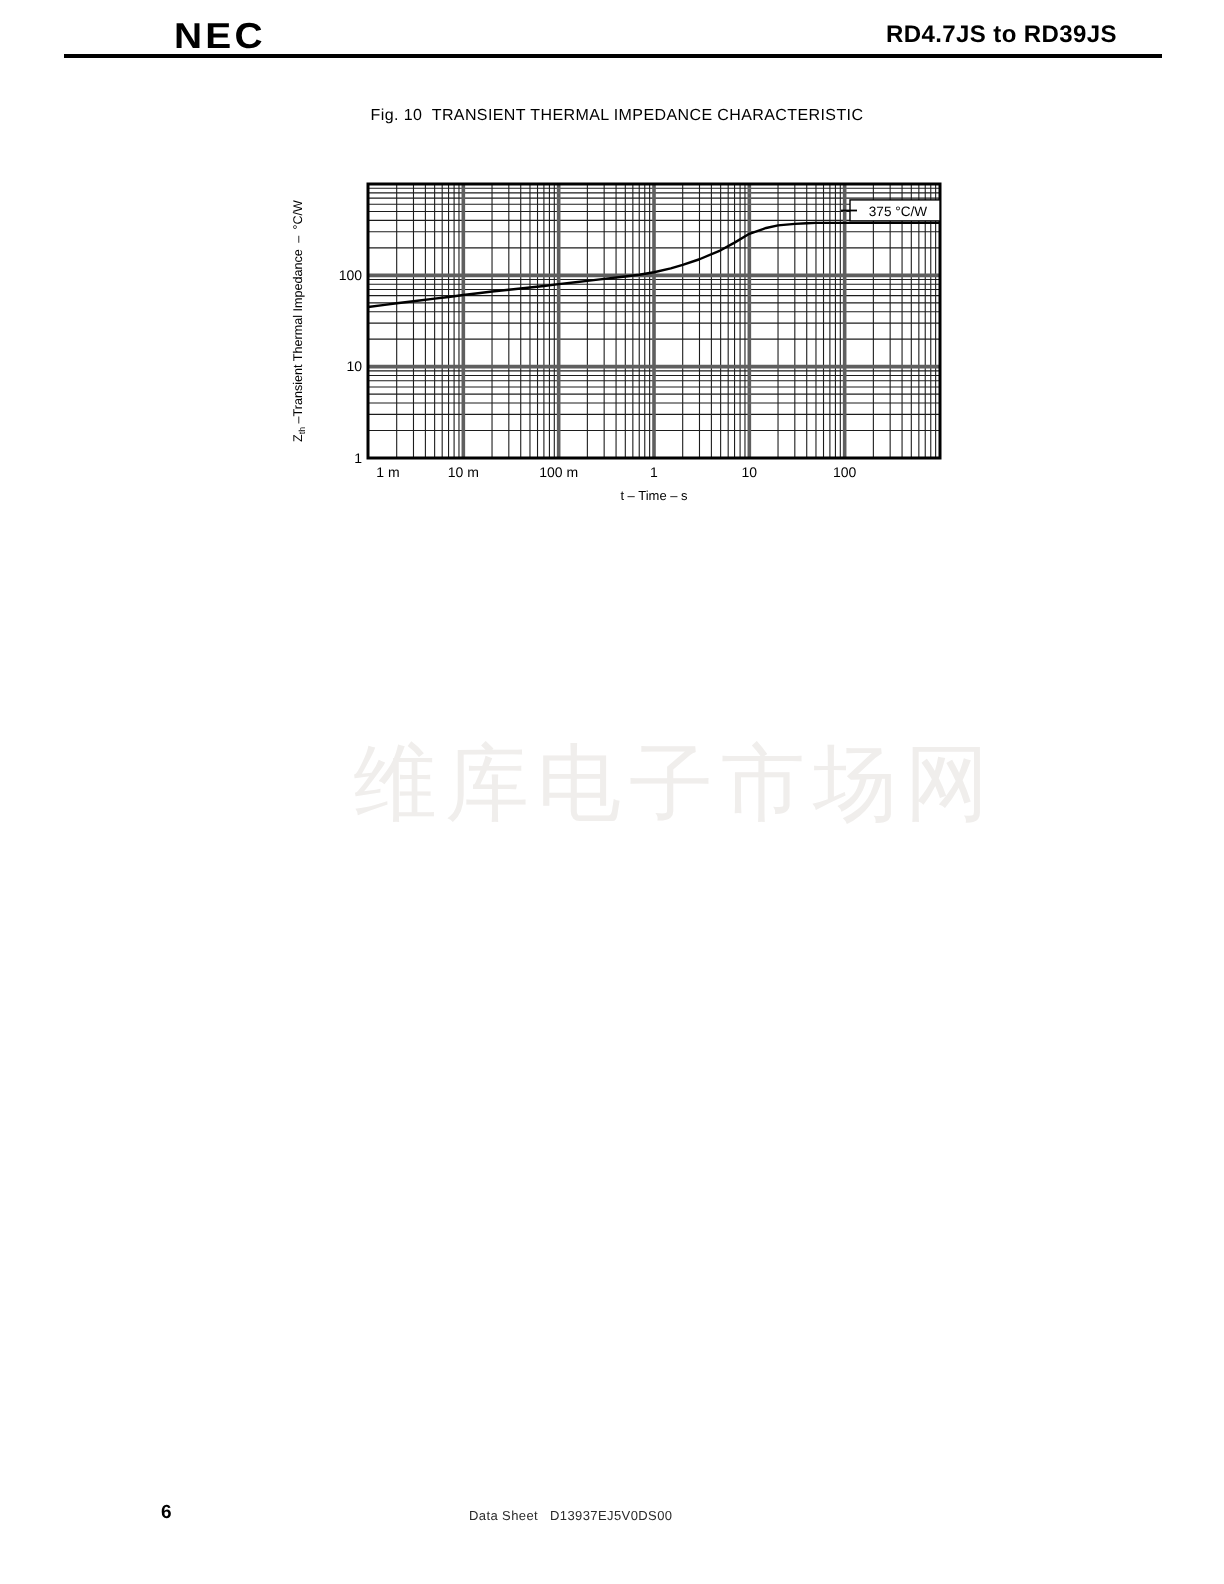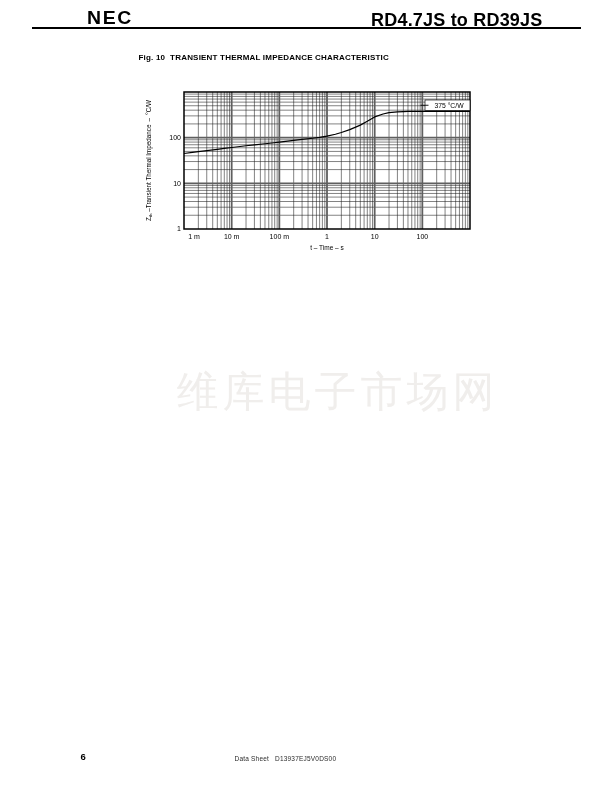--- a/index.html
+++ b/index.html
@@ -8,29 +8,29 @@
   .page {
     position:relative; width:549px; height:792px; background:#ffffff;
     overflow:hidden; margin:0 auto;
   }
   .nec-logo {
     position:absolute; left:55px; top:8px;
     font-size:18px; font-weight:900; letter-spacing:1.5px; color:#000;
     transform:scaleX(1.08); transform-origin:left;
   }
   .doc-title {
-    position:absolute; right:38px; top:10px;
-    font-size:18px; font-weight:bold; color:#000; letter-spacing:0.2px;
+    position:absolute; right:22px; top:10px;
+    font-size:12px; font-weight:bold; color:#000; letter-spacing:0.2px;
   }
   .header-rule {
     position:absolute; left:0; top:27px; width:582px; height:2px; background:#000;
   }
   .fig-title {
-    position:absolute; left:107px; top:53px; width:400px;
-    text-align:left; font-size:8px; font-weight:bold; color:#000;
+    position:absolute; left:77px; top:53px; width:400px;
+    text-align:center; font-size:8px; font-weight:normal; color:#000;
     letter-spacing:0.2px; white-space:pre;
   }
   .chart-wrap { position:absolute; left:105px; top:84px; width:345px; height:172px; }
   .watermark {
     position:absolute; left:0; top:364px; width:612px;
     text-align:center; font-size:42px; letter-spacing:4px;
     font-family:"DejaVu Sans", sans-serif;
     user-select:none; pointer-events:none;
   }
   .page-number {

